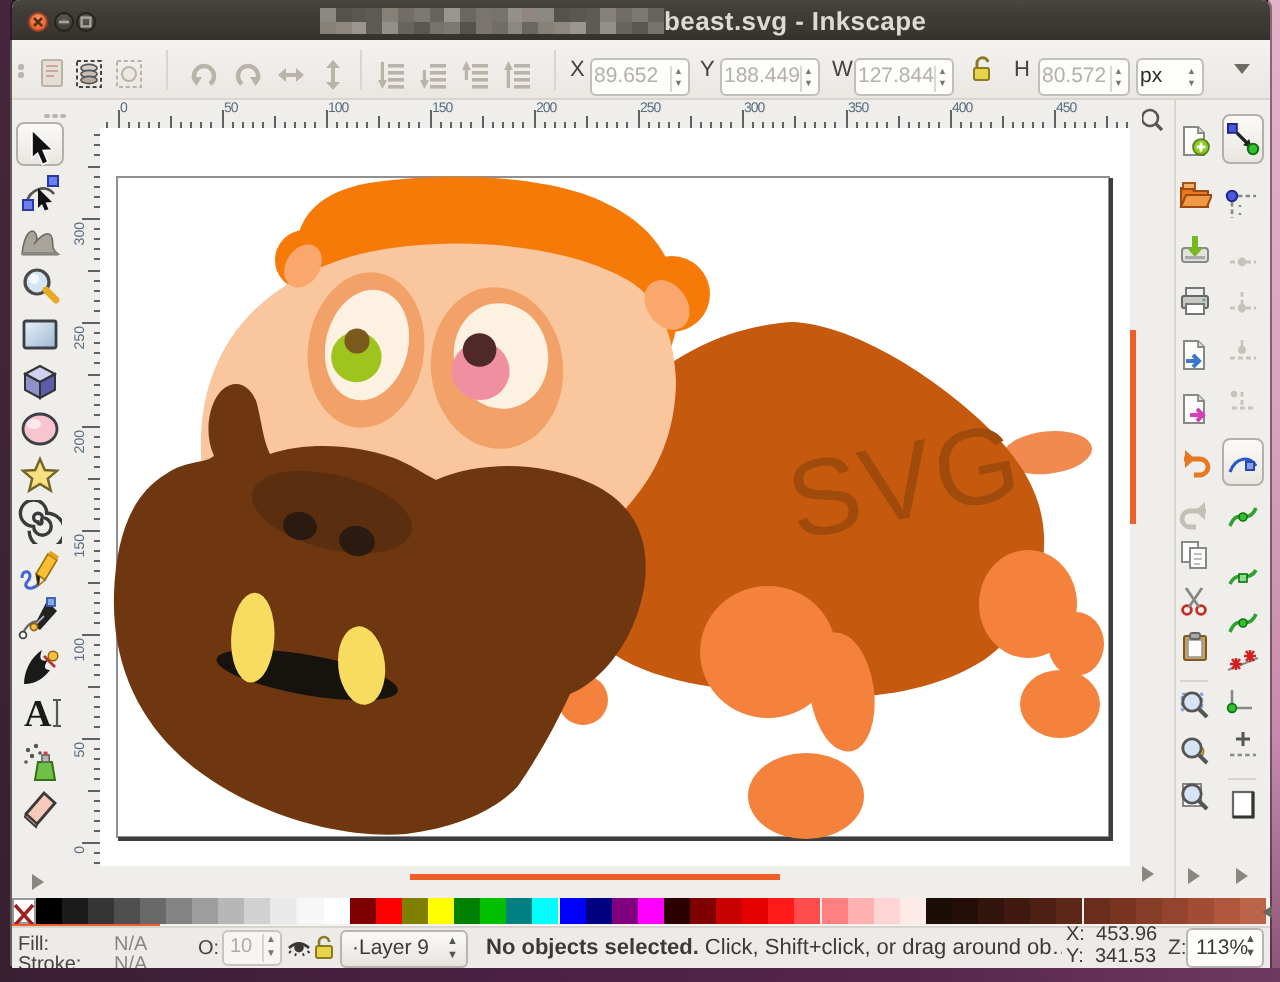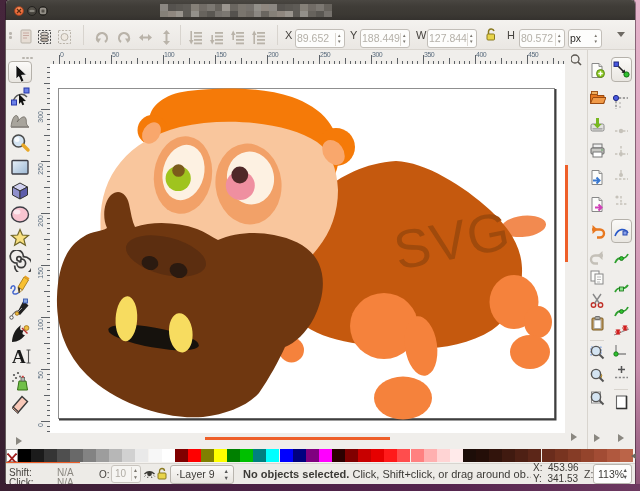--- a/index.html
+++ b/index.html
@@ -579,22 +579,22 @@
       <i style="left:548.6px;width:13.1px;background:#783420"></i>
       <i style="left:561.7px;width:13.1px;background:#863c26"></i>
       <i style="left:574.8px;width:13.1px;background:#94442c"></i>
       <i style="left:587.9px;width:13.1px;background:#a24c34"></i>
       <i style="left:601.0px;width:13.1px;background:#b0583e"></i>
       <i style="left:614.1px;width:13.1px;background:#bb6448"></i>
     <div style="position:absolute;left:625px;top:4px;width:0;height:0;border-top:3.5px solid transparent;border-bottom:3.5px solid transparent;border-right:5px solid #6a6760"></div>
     <div id="palscroll"></div>
   </div>
   <div id="statusbar">
-    <span class="fslbl" style="top:2.5px">Shift:</span>
-    <span class="fslbl" style="top:12.5px">Click:</span>
+    <span class="fslbl" style="top:2.5px">Fill:</span>
+    <span class="fslbl" style="top:12.5px">Stroke:</span>
     <span class="na" style="left:51px;top:2.5px">N/A</span>
     <span class="na" style="left:51px;top:12.5px">N/A</span>
     <span style="position:absolute;left:93px;top:5px;color:#46433f">O:</span>
     <div id="obox">10<span style="position:absolute;right:2px;top:1px;font-size:5px;color:#7a766e;line-height:7px;border-left:1px solid #d8d4ce;padding-left:1.5px">▲<br>▼</span></div>
     <div style="position:absolute;left:137px;top:4px;width:13px;height:11px"><svg width="13" height="11" viewBox="0 0 13 11">
           <path d="M1.5 6 Q6.5 1.5 11.5 6" fill="none" stroke="#3a3834" stroke-width="1.4"></path>
           <circle cx="6.5" cy="5.8" r="2.4" fill="#3a3834"></circle>
           <path d="M2.5 7.5 l-1 1 M5 8.6 l-0.4 1.4 M8.5 8.6 l0.4 1.4 M10.8 7.5 l1 1" stroke="#3a3834" stroke-width="0.9"></path>
         </svg></div>
       <div style="position:absolute;left:151px;top:3px;width:10px;height:13px"><svg width="10" height="13" viewBox="0 0 10 13">
@@ -754,14 +754,15 @@
         <i style="left:286.6px;top:11px;width:7.8px;height:6px;background:#5e5b56"></i>
         <i style="left:294.4px;top:4px;width:7.8px;height:7px;background:#858078"></i>
         <i style="left:294.4px;top:11px;width:7.8px;height:6px;background:#93908a"></i>
         <i style="left:302.2px;top:4px;width:7.8px;height:7px;background:#716c66"></i>
         <i style="left:302.2px;top:11px;width:7.8px;height:6px;background:#67635d"></i>
         <i style="left:310.0px;top:4px;width:7.8px;height:7px;background:#7c7872"></i>
         <i style="left:310.0px;top:11px;width:7.8px;height:6px;background:#5a5752"></i>
         <i style="left:317.8px;top:4px;width:7.8px;height:7px;background:#67635d"></i>
         <i style="left:317.8px;top:11px;width:7.8px;height:6px;background:#76726d"></i>
       </div>
+    <div id="title-text">beast.svg - Inkscape</div>
   </div>
 </div>
 <div id="desk-bottom"></div>
 </body></html>

